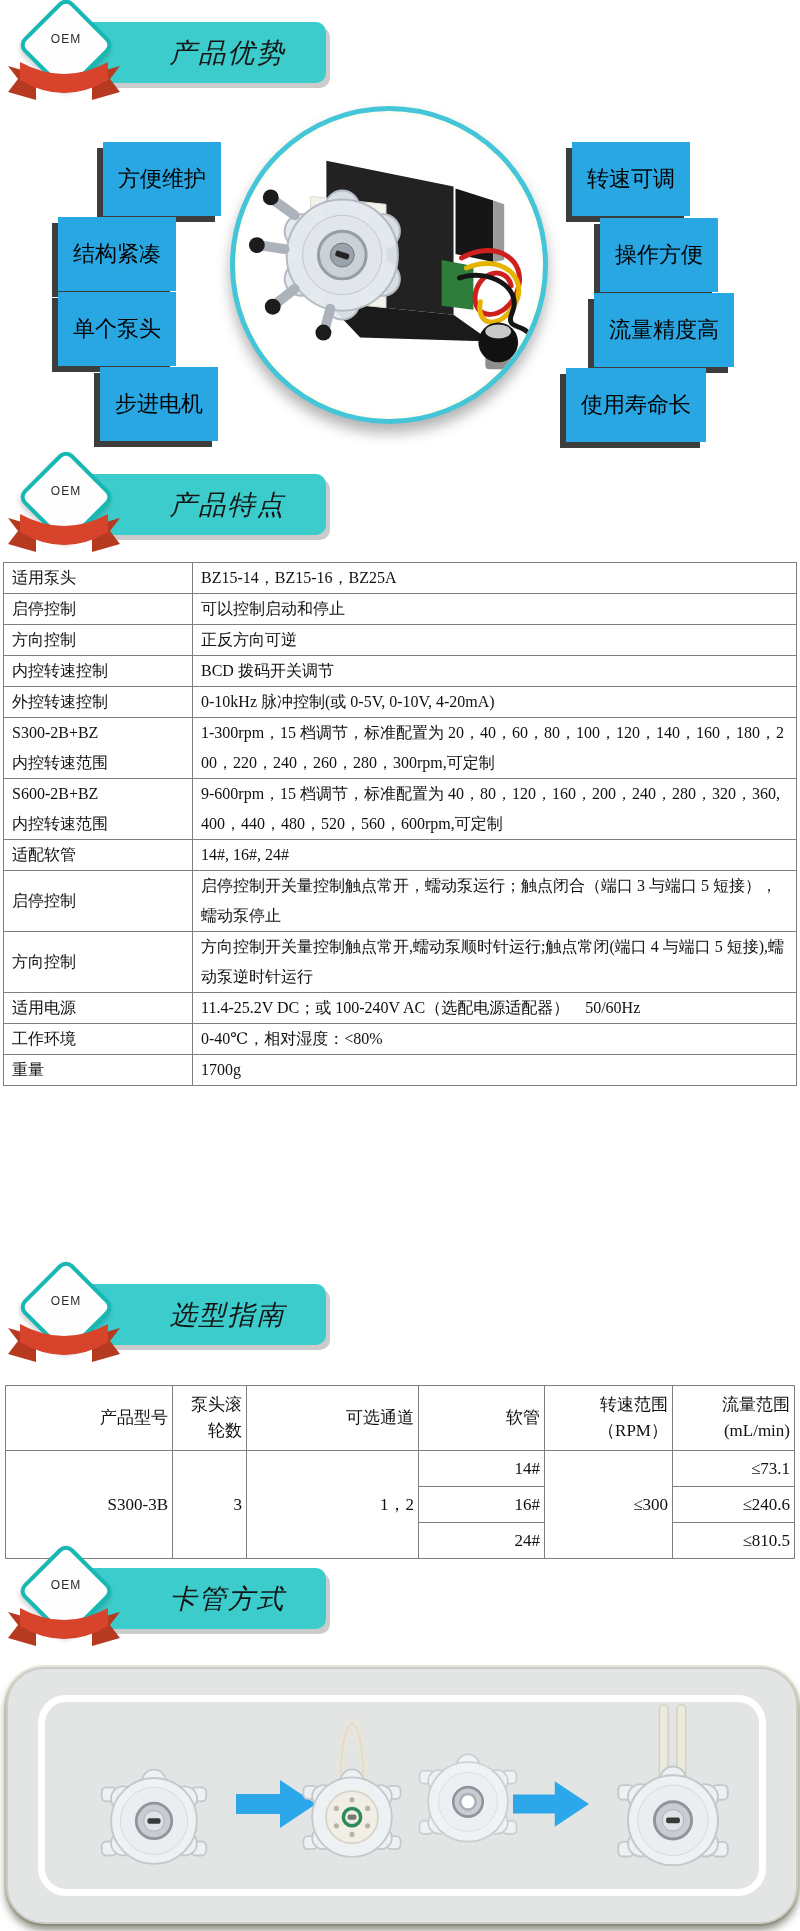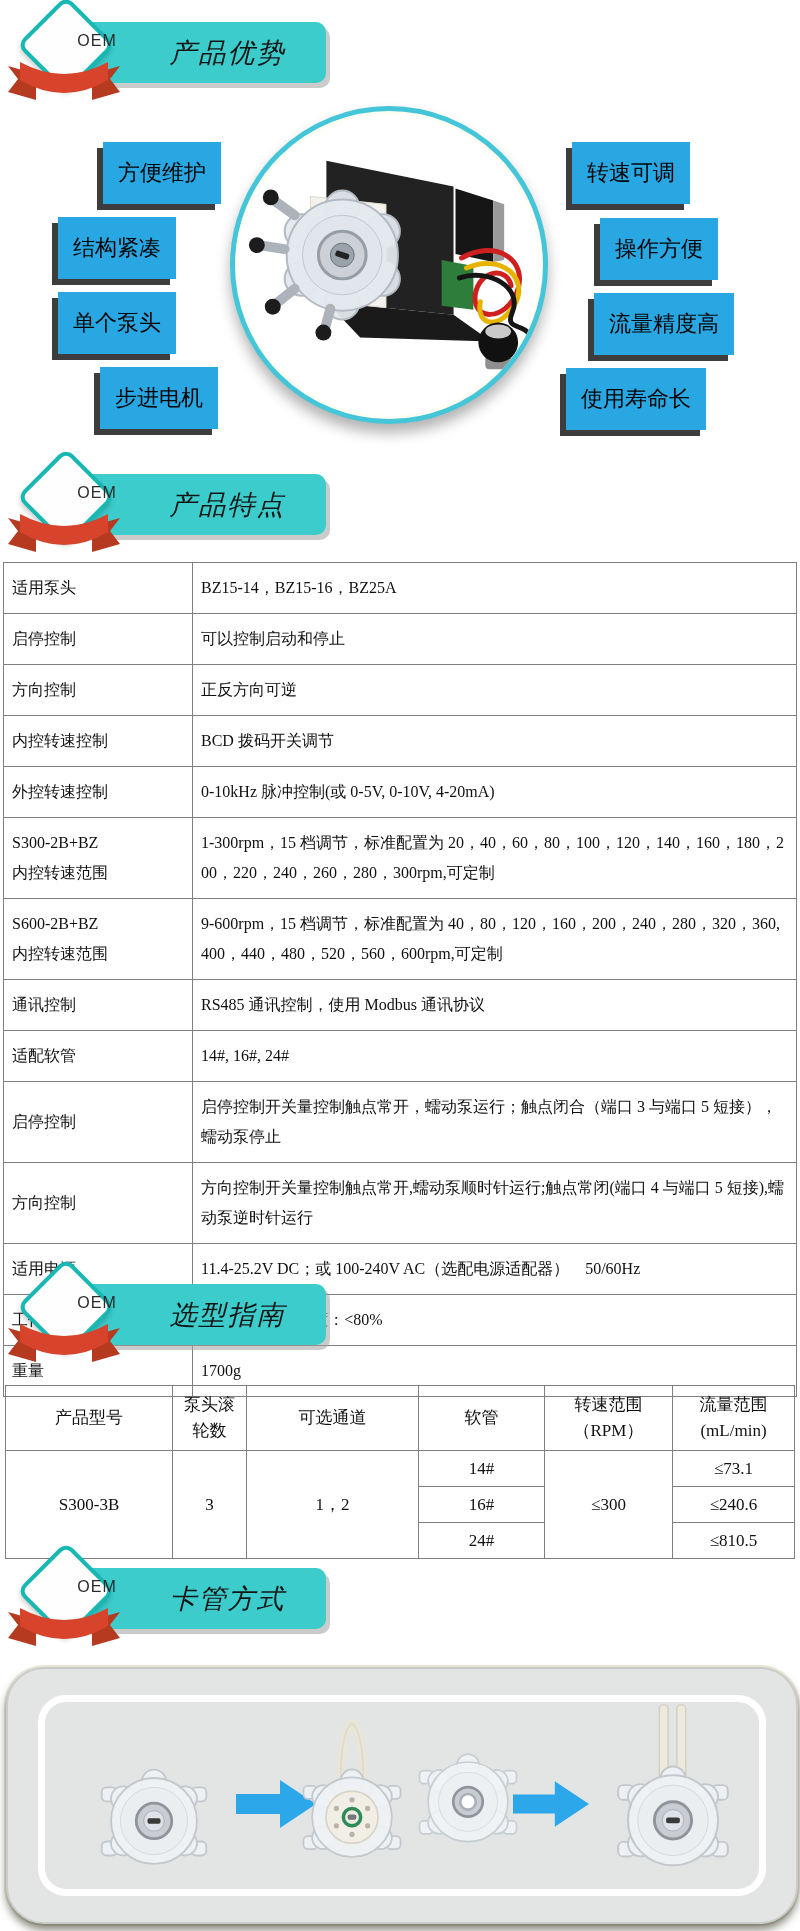--- a/index.html
+++ b/index.html
@@ -12,41 +12,41 @@
           background:#3bcccb;border-radius:10px;
           box-shadow:4px 5px 0 rgba(160,160,160,0.55);}
   .banner-title{position:absolute;left:50px;right:0;top:0;height:61px;
           display:flex;align-items:center;justify-content:center;
           font-size:27px;letter-spacing:2px;color:#151515;font-style:italic;}
   .badge{position:absolute;left:4px;top:0;width:118px;height:106px;}
   .diamond{position:absolute;left:27px;top:4px;width:62px;height:62px;
           background:#fefefe;border:4px solid #17b8b3;border-radius:10px;
           transform:rotate(45deg);box-shadow:2px 3px 5px rgba(0,0,0,0.18);}
   .oem{position:absolute;left:22px;top:26px;width:80px;text-align:center;
-          font-size:16px;color:#2b2b2b;letter-spacing:1px;margin-left:31px;}
+          font-size:12px;color:#2b2b2b;letter-spacing:1px;}
   .ribbon{position:absolute;left:2px;top:54px;width:116px;height:46px;}
 
   
   .feat{position:absolute;background:#29a7e2;color:#000;font-size:22px;
-        padding:16px 15px;box-shadow:-6px 6px 0 #3d3d3d;white-space:nowrap;}
+        padding:22px 15px;box-shadow:-6px 6px 0 #3d3d3d;white-space:nowrap;}
 
   
   .photo-circle{position:absolute;left:230px;top:106px;width:308px;height:308px;
         background:#fff;border:5px solid #45c6d8;border-radius:50%;
         box-shadow:0 9px 14px rgba(0,0,0,0.30), inset 0 0 0 3px #fdfdf2;
         overflow:hidden;}
 
   
   table{border-collapse:collapse;table-layout:fixed;
         font-family:"Liberation Serif","DejaVu Serif",serif;color:#101010;}
   .t1{position:absolute;left:3px;top:562px;width:794px;font-size:16px;}
-  .t1 td{border:1px solid #7f7f7f;padding:10px 8px;line-height:30px;
+  .t1 td{border:1px solid #7f7f7f;padding:0 8px;line-height:30px;
          vertical-align:middle;white-space:pre-line;word-break:break-all;}
   .t1 td.k{width:172px;}
-  .t2{position:absolute;left:5px;top:1385px;width:789px;font-size:17px;text-align:center;}
+  .t2{position:absolute;left:5px;top:1385px;width:789px;font-size:17px;text-align:right;}
   .t2 td,.t2 th{border:1px solid #7f7f7f;padding:2px 4px;vertical-align:middle;
          white-space:pre-line;font-weight:normal;}
   .t2 th{height:60px;line-height:26px;}
   .t2 td{height:31px;line-height:26px;}
 
   
   .panel{position:absolute;left:6px;top:1667px;width:788px;height:253px;
         background:#e3e5e4;border-radius:38px;border:2px solid #c9ccc8;
         box-shadow:0 6px 9px rgba(40,40,20,0.55), 0 0 0 2px #eceadb;}
   .panel-inner{position:absolute;left:30px;top:26px;right:30px;bottom:26px;
@@ -176,24 +176,20 @@
         </tr>
       <tr>
           <td class="k">S300-2B+BZ
 内控转速范围</td>
           <td>1-300rpm，15 档调节，标准配置为 20，40，60，80，100，120，140，160，180，200，220，240，260，280，300rpm,可定制</td>
         </tr>
       <tr>
           <td class="k">S600-2B+BZ
 内控转速范围</td>
           <td>9-600rpm，15 档调节，标准配置为 40，80，120，160，200，240，280，320，360,400，440，480，520，560，600rpm,可定制</td>
-        </tr>
-      <tr>
-          <td class="k">通讯控制</td>
-          <td>RS485 通讯控制，使用 Modbus 通讯协议</td>
         </tr>
       <tr>
           <td class="k">适配软管</td>
           <td>14#, 16#, 24#</td>
         </tr>
       <tr>
           <td class="k">启停控制</td>
           <td>启停控制开关量控制触点常开，蠕动泵运行；触点闭合（端口 3 与端口 5 短接），蠕动泵停止</td>
         </tr>
       <tr>

